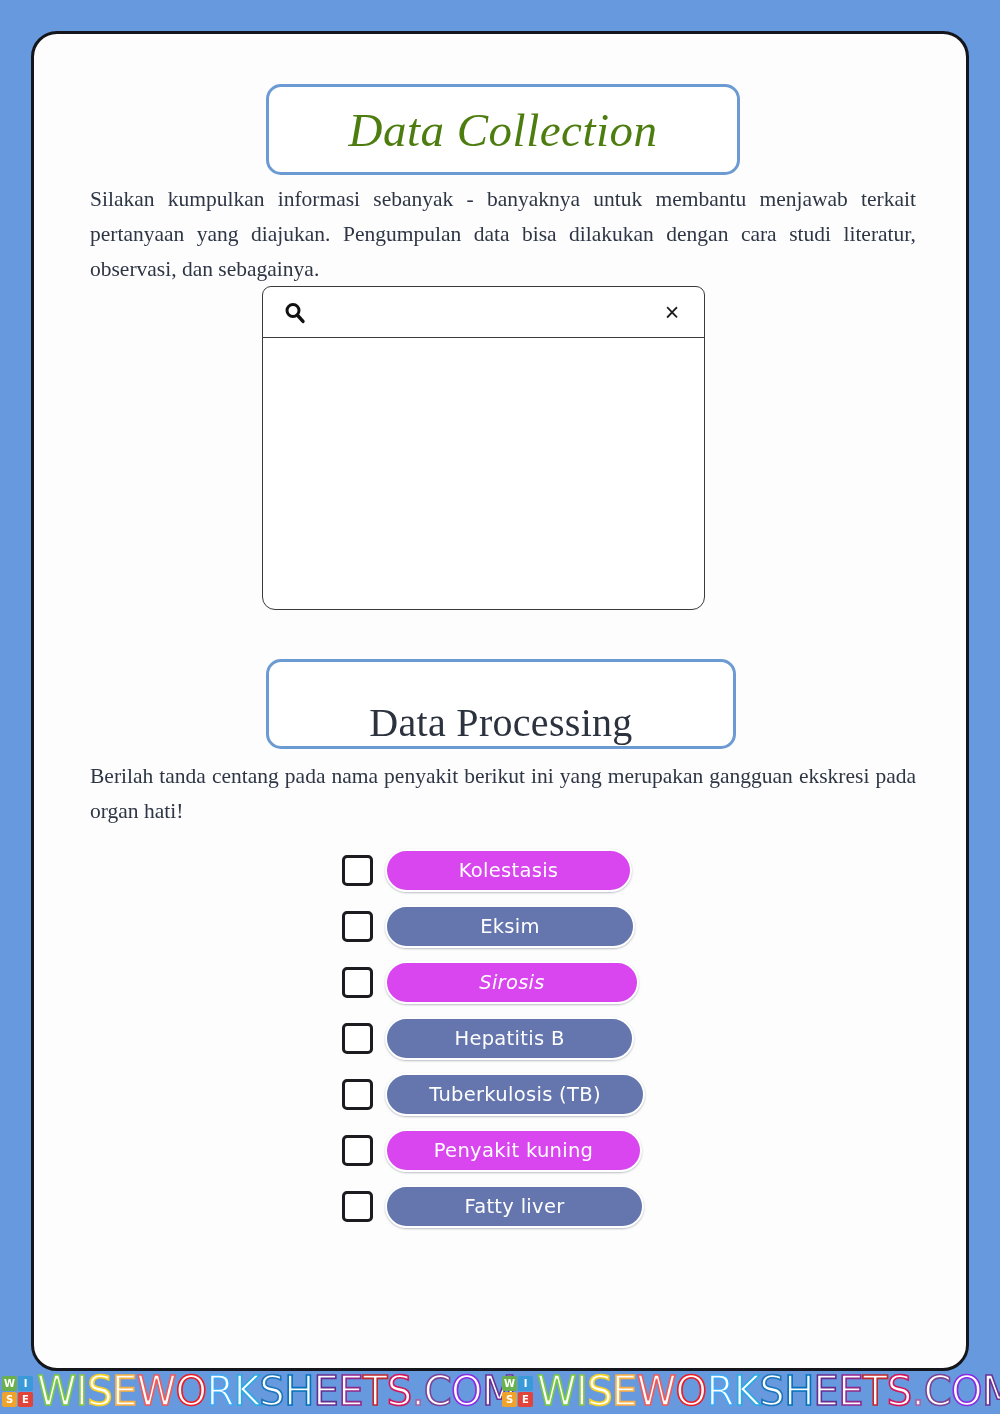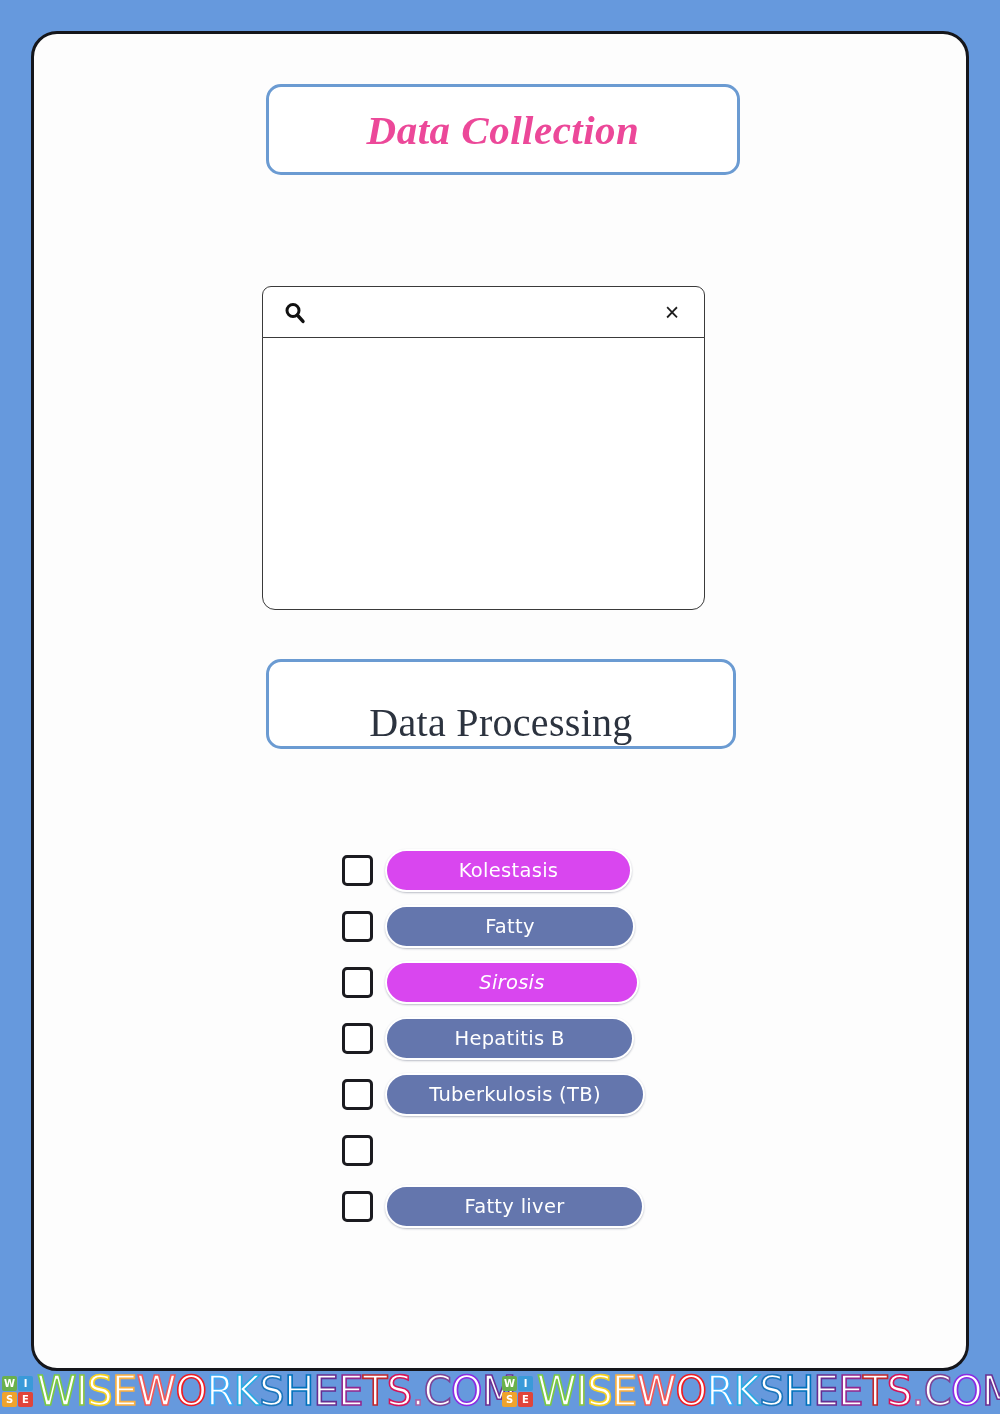--- a/index.html
+++ b/index.html
@@ -43,24 +43,23 @@
   }
   #header-data-collection {
     left: 232px;
     top: 50px;
     width: 474px;
     height: 91px;
   }
   #header-data-collection .section-header-text {
     font-family: "Liberation Serif", serif;
     font-style: italic;
-    font-size: 41px;
+    font-size: 47px;
     letter-spacing: 0.5px;
-    color: #ec4899;
-    font-weight: bold;
+    color: #4d7c0f;
   }
   #header-data-processing {
     left: 232px;
     top: 625px;
     width: 470px;
     height: 90px;
     align-items: flex-end;
   }
   #header-data-processing .section-header-text {
     font-family: "Liberation Serif", serif;
@@ -251,54 +250,56 @@
 </style>
 </head>
 <body>
 
 <div id="page-card">
 
   <div class="section-header" id="header-data-collection">
     <div class="section-header-text">Data Collection</div>
   </div>
 
+  <div class="body-paragraph" id="paragraph-collection">Silakan kumpulkan informasi sebanyak - banyaknya untuk membantu menjawab terkait pertanyaan yang diajukan. Pengumpulan data bisa dilakukan dengan cara studi literatur, observasi, dan sebagainya.</div>
 
   <div id="answer-panel">
 
     <div id="search-bar">
       <div id="search-icon-wrap">
         <svg width="24" height="24" viewBox="0 0 24 24" aria-hidden="true">
           <circle cx="10" cy="9.5" r="6" fill="none" stroke="#111111" stroke-width="3"></circle>
           <line x1="14.3" y1="14" x2="20" y2="20.4" stroke="#111111" stroke-width="3.4" stroke-linecap="round"></line>
         </svg>
       </div>
       <div id="clear-icon-wrap">×</div>
     </div>
 
     <div id="answer-area"></div>
   </div>
 
   <div class="section-header" id="header-data-processing">
     <div class="section-header-text">Data Processing</div>
   </div>
 
+  <div class="body-paragraph" id="paragraph-processing">Berilah tanda centang pada nama penyakit berikut ini yang merupakan gangguan ekskresi pada organ hati!</div>
 
   <div id="disease-list">
 
     <div class="disease-row">
       <div class="disease-checkbox"></div>
       <div class="disease-pill dark">
         <span class="disease-pill-label">Kolestasis</span>
       </div>
     </div>
 
     <div class="disease-row">
       <div class="disease-checkbox"></div>
       <div class="disease-pill light">
-        <span class="disease-pill-label">Fatty</span>
+        <span class="disease-pill-label">Eksim</span>
       </div>
     </div>
 
     <div class="disease-row">
       <div class="disease-checkbox"></div>
       <div class="disease-pill dark">
         <span class="disease-pill-label">Sirosis</span>
       </div>
     </div>
 
@@ -312,20 +313,23 @@
 
     <div class="disease-row">
       <div class="disease-checkbox"></div>
       <div class="disease-pill light">
         <span class="disease-pill-label">Tuberkulosis (TB)</span>
       </div>
     </div>
 
     <div class="disease-row">
       <div class="disease-checkbox"></div>
+      <div class="disease-pill dark">
+        <span class="disease-pill-label">Penyakit kuning</span>
+      </div>
     </div>
 
     <div class="disease-row">
       <div class="disease-checkbox"></div>
       <div class="disease-pill light">
         <span class="disease-pill-label">Fatty liver</span>
       </div>
     </div>
 
   </div>

